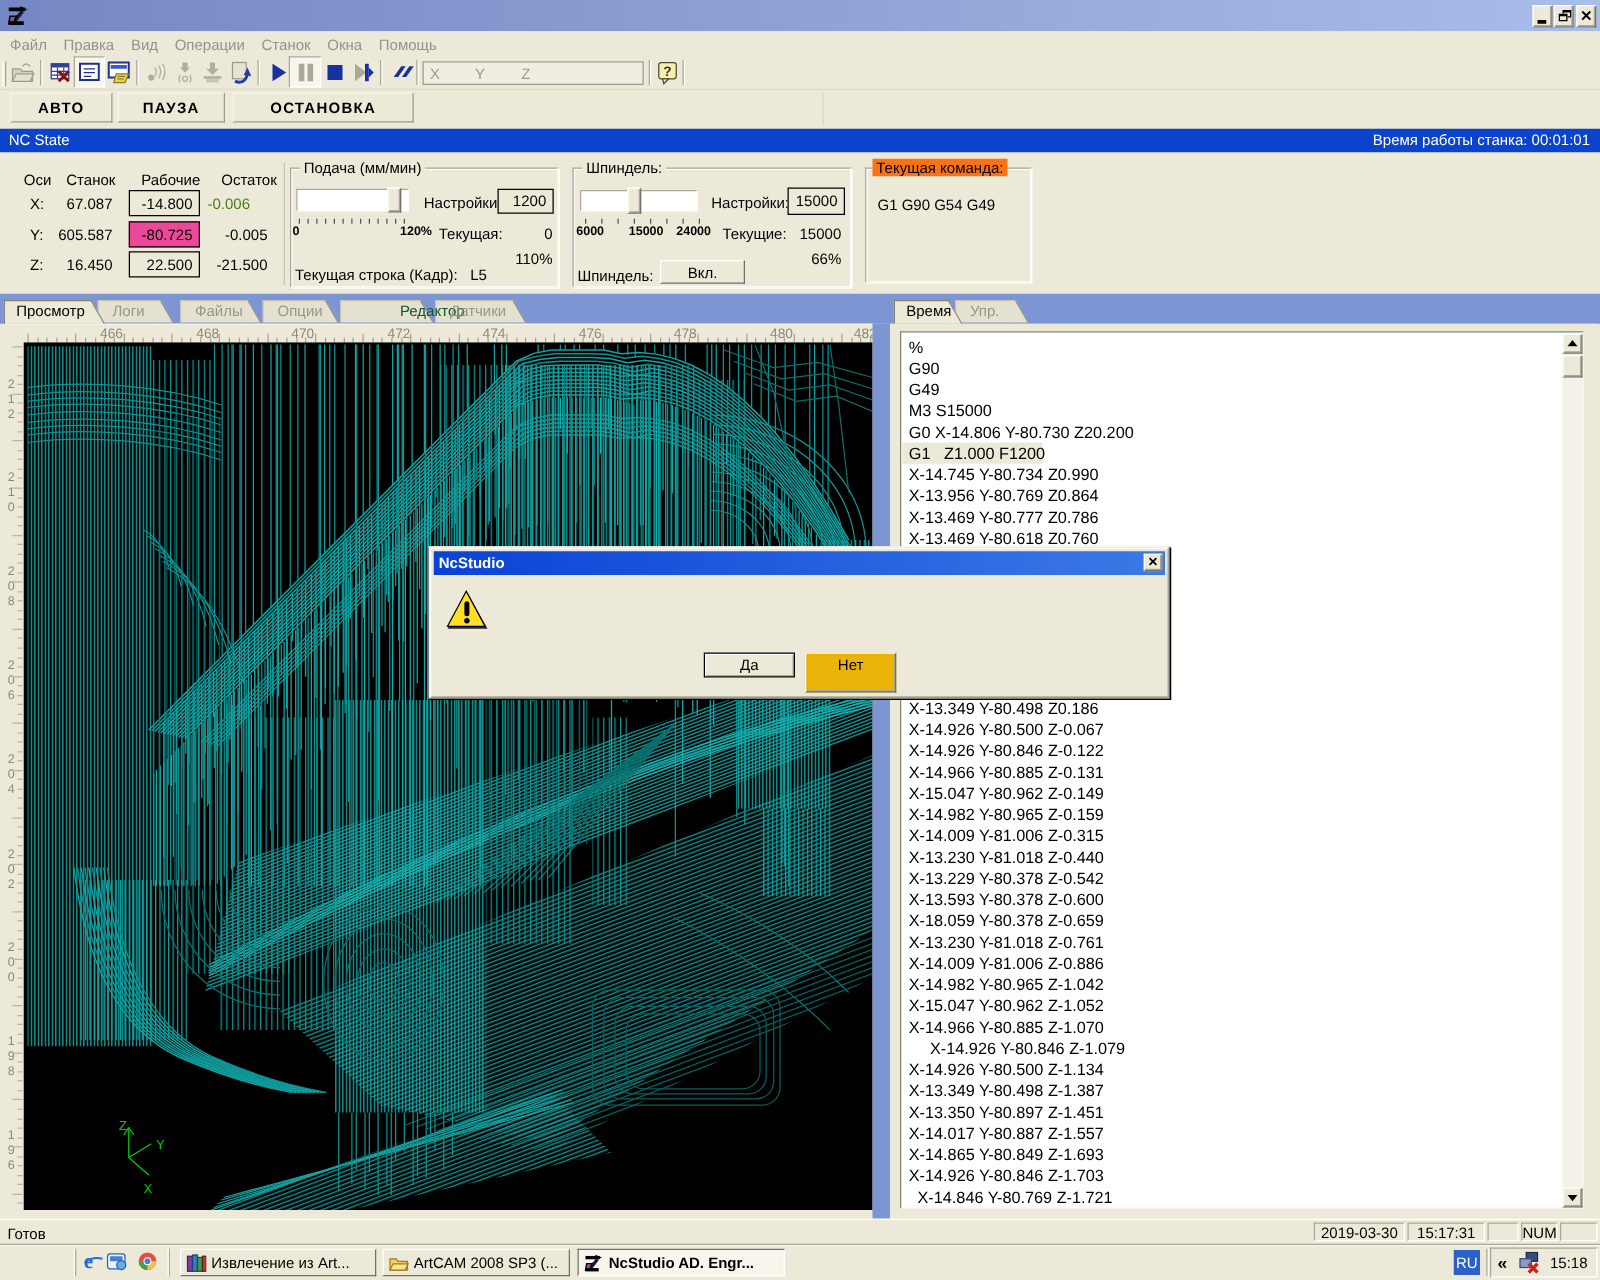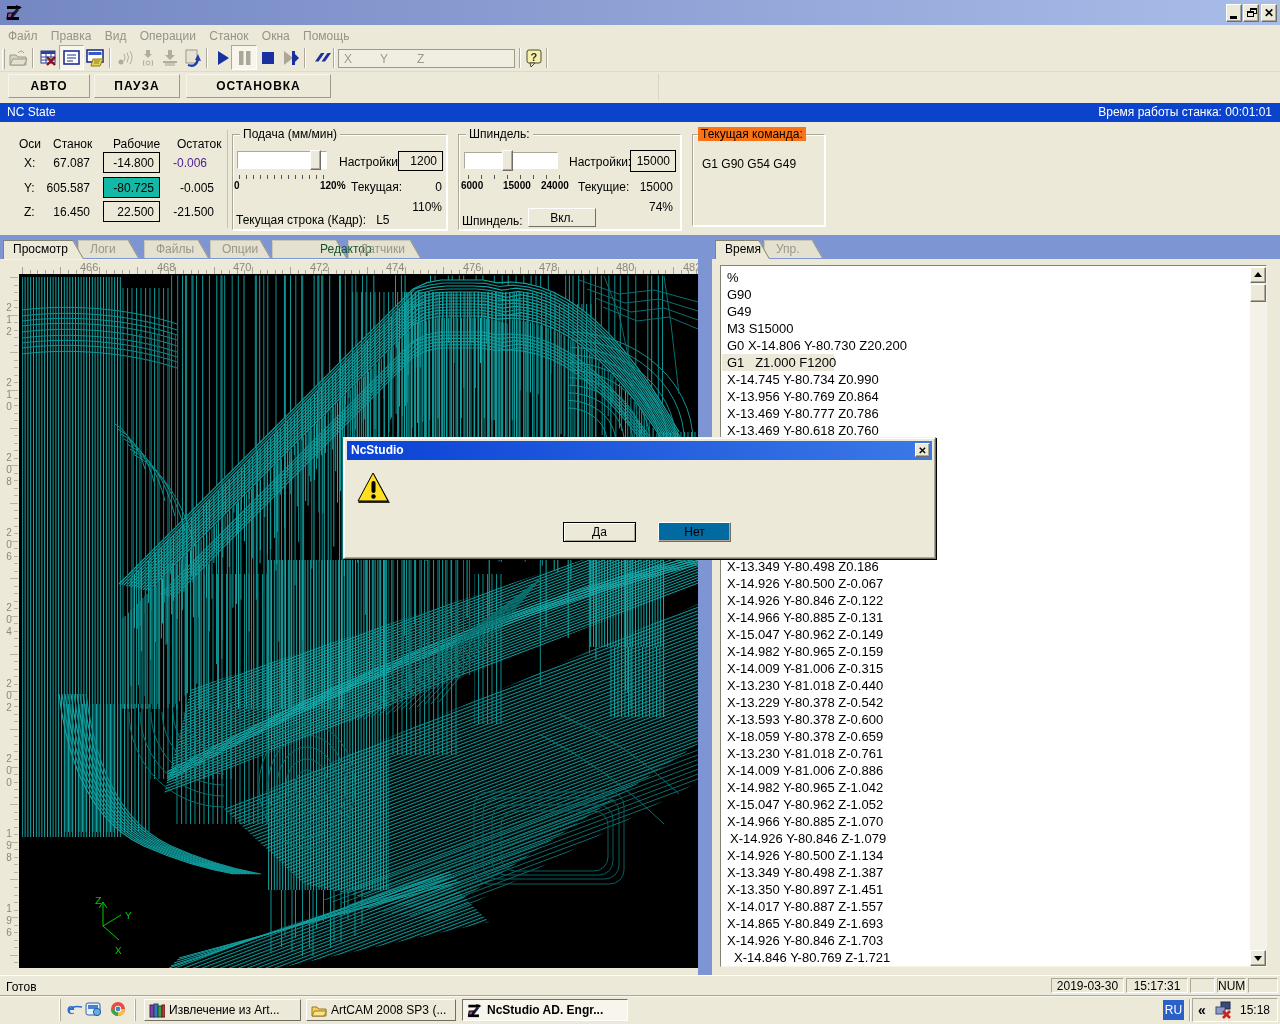--- a/index.html
+++ b/index.html
@@ -133,24 +133,24 @@
 <div class="abs" style="left:0;top:122px;width:1280px;height:113px;background:#ece9d8;"></div>
 <span class="abs" style="left:19px;top:137px;font-size:12px;color:#000;">Оси</span>
 <span class="abs" style="left:53px;top:137px;font-size:12px;color:#000;">Станок</span>
 <span class="abs" style="left:113px;top:137px;font-size:12px;color:#000;">Рабочие</span>
 <span class="abs" style="left:177px;top:137px;font-size:12px;color:#000;">Остаток</span>
 <span class="abs" style="left:24px;top:156px;font-size:12px;color:#000;">X:</span>
 <span class="abs" style="left:36px;top:156px;width:54px;text-align:right;font-size:12px;color:#000;">67.087</span>
 <div class="abs" style="left:103px;top:152px;width:57px;height:21px;border:1px solid #000;background:#ece9d8;">
     <span class="abs" style="right:5px;top:3px;font-size:12px;">-14.800</span>
   </div>
-<span class="abs" style="left:166px;top:156px;width:48px;text-align:center;font-size:12px;color:#4c1d95;">-0.006</span>
+<span class="abs" style="left:166px;top:156px;width:48px;text-align:left;font-size:12px;color:#4d7c0f;">-0.006</span>
 <span class="abs" style="left:24px;top:181px;font-size:12px;color:#000;">Y:</span>
 <span class="abs" style="left:36px;top:181px;width:54px;text-align:right;font-size:12px;color:#000;">605.587</span>
-<div class="abs" style="left:103px;top:177px;width:57px;height:21px;border:1px solid #000;background:#14b8a6;">
+<div class="abs" style="left:103px;top:177px;width:57px;height:21px;border:1px solid #000;background:#ec4899;">
     <span class="abs" style="right:5px;top:3px;font-size:12px;">-80.725</span>
   </div>
 <span class="abs" style="left:166px;top:181px;width:48px;text-align:right;font-size:12px;color:#000;">-0.005</span>
 <span class="abs" style="left:24px;top:205px;font-size:12px;color:#000;">Z:</span>
 <span class="abs" style="left:36px;top:205px;width:54px;text-align:right;font-size:12px;color:#000;">16.450</span>
 <div class="abs" style="left:103px;top:201px;width:57px;height:21px;border:1px solid #000;background:#ece9d8;">
     <span class="abs" style="right:5px;top:3px;font-size:12px;">22.500</span>
   </div>
 <span class="abs" style="left:166px;top:205px;width:48px;text-align:right;font-size:12px;color:#000;">-21.500</span>
 <div class="abs" style="left:227px;top:130px;width:1px;height:98px;background:#c6c3b2;"></div>
@@ -195,21 +195,21 @@
 <div class="abs" style="left:559px;top:175px;width:1px;height:4px;background:#555;"></div>
 <span class="abs" style="left:461px;top:180px;font-size:10px;font-weight:bold;">6000</span>
 <span class="abs" style="left:503px;top:180px;font-size:10px;font-weight:bold;">15000</span>
 <span class="abs" style="left:541px;top:180px;font-size:10px;font-weight:bold;">24000</span>
 <span class="abs" style="left:569px;top:155px;font-size:12px;color:#000;">Настройки:</span>
 <div class="abs" style="left:630px;top:150px;width:46px;height:22px;border:1px solid #000;background:#ece9d8;">
     <span class="abs" style="right:5px;top:3px;font-size:12px;">15000</span>
   </div>
 <span class="abs" style="left:578px;top:180px;font-size:12px;color:#000;">Текущие:</span>
 <span class="abs" style="left:633px;top:180px;width:40px;text-align:right;font-size:12px;color:#000;">15000</span>
-<span class="abs" style="left:633px;top:200px;width:40px;text-align:right;font-size:12px;color:#000;">74%</span>
+<span class="abs" style="left:633px;top:200px;width:40px;text-align:right;font-size:12px;color:#000;">66%</span>
 <span class="abs" style="left:462px;top:214px;font-size:12px;color:#000;">Шпиндель:</span>
 <div class="abs" style="left:528px;top:208px;width:68px;height:19px;background:#ece9d8;border:1px solid;border-color:#fff #716f64 #716f64 #fff;text-align:center;line-height:18px;font-size:12px;">Вкл.</div>
 <div class="abs grp" style="left:692px;top:134px;width:133px;height:92px;"></div>
 <span class="abs" style="left:698px;top:127px;background:#f97316;padding:0 3px;font-size:12px;">Текущая команда:</span>
 <span class="abs" style="left:702px;top:157px;font-size:12px;color:#000;">G1 G90 G54 G49</span>
 <div class="abs" style="left:0;top:235px;width:1280px;height:24px;background:#7e95d4;"></div>
 <div class="abs" style="left:3px;top:240px;width:68px;height:19px;background:#ece9d8;border:1px solid #848270;border-bottom:none;border-right:none;z-index:3;"></div>
 <div class="abs" style="left:70px;top:240px;width:14px;height:19px;background:#ece9d8;border-top:1px solid #848270;border-right:1px solid #848270;transform:skewX(30deg);transform-origin:0 100%;z-index:3;"></div>
 <span class="abs" style="left:13px;top:242px;font-size:12px;color:#000;z-index:4;">Просмотр</span>
 <div class="abs" style="left:78px;top:240px;width:48px;height:18px;background:#e4e1d0;border:1px solid #9a97885e;border-bottom:none;z-index:1;"></div>
@@ -1006,21 +1006,21 @@
 <div class="abs" style="left:722px;top:660px;height:17px;font-size:13px;color:#000;white-space:pre;padding-left:5px;line-height:17px;">X-14.009 Y-81.006 Z-0.315</div>
 <div class="abs" style="left:722px;top:677px;height:17px;font-size:13px;color:#000;white-space:pre;padding-left:5px;line-height:17px;">X-13.230 Y-81.018 Z-0.440</div>
 <div class="abs" style="left:722px;top:694px;height:17px;font-size:13px;color:#000;white-space:pre;padding-left:5px;line-height:17px;">X-13.229 Y-80.378 Z-0.542</div>
 <div class="abs" style="left:722px;top:711px;height:17px;font-size:13px;color:#000;white-space:pre;padding-left:5px;line-height:17px;">X-13.593 Y-80.378 Z-0.600</div>
 <div class="abs" style="left:722px;top:728px;height:17px;font-size:13px;color:#000;white-space:pre;padding-left:5px;line-height:17px;">X-18.059 Y-80.378 Z-0.659</div>
 <div class="abs" style="left:722px;top:745px;height:17px;font-size:13px;color:#000;white-space:pre;padding-left:5px;line-height:17px;">X-13.230 Y-81.018 Z-0.761</div>
 <div class="abs" style="left:722px;top:762px;height:17px;font-size:13px;color:#000;white-space:pre;padding-left:5px;line-height:17px;">X-14.009 Y-81.006 Z-0.886</div>
 <div class="abs" style="left:722px;top:779px;height:17px;font-size:13px;color:#000;white-space:pre;padding-left:5px;line-height:17px;">X-14.982 Y-80.965 Z-1.042</div>
 <div class="abs" style="left:722px;top:796px;height:17px;font-size:13px;color:#000;white-space:pre;padding-left:5px;line-height:17px;">X-15.047 Y-80.962 Z-1.052</div>
 <div class="abs" style="left:722px;top:813px;height:17px;font-size:13px;color:#000;white-space:pre;padding-left:5px;line-height:17px;">X-14.966 Y-80.885 Z-1.070</div>
-<div class="abs" style="left:722px;top:830px;height:17px;font-size:13px;color:#000;white-space:pre;padding-left:8px;line-height:17px;">X-14.926 Y-80.846 Z-1.079</div>
+<div class="abs" style="left:722px;top:830px;height:17px;font-size:13px;color:#000;white-space:pre;padding-left:22px;line-height:17px;">X-14.926 Y-80.846 Z-1.079</div>
 <div class="abs" style="left:722px;top:847px;height:17px;font-size:13px;color:#000;white-space:pre;padding-left:5px;line-height:17px;">X-14.926 Y-80.500 Z-1.134</div>
 <div class="abs" style="left:722px;top:864px;height:17px;font-size:13px;color:#000;white-space:pre;padding-left:5px;line-height:17px;">X-13.349 Y-80.498 Z-1.387</div>
 <div class="abs" style="left:722px;top:881px;height:17px;font-size:13px;color:#000;white-space:pre;padding-left:5px;line-height:17px;">X-13.350 Y-80.897 Z-1.451</div>
 <div class="abs" style="left:722px;top:898px;height:17px;font-size:13px;color:#000;white-space:pre;padding-left:5px;line-height:17px;">X-14.017 Y-80.887 Z-1.557</div>
 <div class="abs" style="left:722px;top:915px;height:17px;font-size:13px;color:#000;white-space:pre;padding-left:5px;line-height:17px;">X-14.865 Y-80.849 Z-1.693</div>
 <div class="abs" style="left:722px;top:932px;height:17px;font-size:13px;color:#000;white-space:pre;padding-left:5px;line-height:17px;">X-14.926 Y-80.846 Z-1.703</div>
 <div class="abs" style="left:729px;top:949px;height:17px;font-size:13px;color:#000;white-space:pre;padding-left:5px;line-height:17px;">X-14.846 Y-80.769 Z-1.721</div>
 <div class="abs" style="left:1250px;top:267px;width:16px;height:699px;background:#f4f2e8;"></div>
 <div class="abs btn3d" style="left:1250px;top:267px;width:16px;height:16px;"><svg width="14" height="14">
       <polygon points="7,4 11,9 3,9" fill="#000"></polygon>
@@ -1106,13 +1106,13 @@
 <span style="position:absolute;left:4px;top:2px;color:#fff;font-weight:bold;font-size:12px;">NcStudio</span>
 <div class="abs btn3d" style="right:2px;top:2px;width:15px;height:14px;text-align:center;line-height:13px;font-size:10px;font-weight:bold;color:#000;">✕</div>
 </div>
 <svg class="abs" style="left:13px;top:34px" width="34" height="34" viewBox="0 0 34 34">
 <polygon points="17,2 33,31 1,31" fill="#2a2a2a"></polygon>
 <polygon points="16,1 31,29 1,29" fill="#ffdf20" stroke="#000" stroke-width="1"></polygon>
 <rect x="14.5" y="9" width="4" height="12" rx="2" fill="#000"></rect>
       <circle cx="16.5" cy="24.5" r="2.2" fill="#000"></circle>
 </svg>
 <div class="abs" style="left:219px;top:84px;width:73px;height:20px;background:#ece9d8;border:1px solid #000;box-shadow:inset 1px 1px 0 #fff,inset -1px -1px 0 #aca899;text-align:center;line-height:18px;font-size:12px;">Да</div>
-<div class="abs" style="left:314px;top:84px;width:73px;height:20px;background:#0369a1;border:1px solid;border-color:#fff #716f64 #716f64 #fff;box-shadow:inset -1px -1px 0 #aca899;text-align:center;line-height:18px;font-size:12px;">Нет</div>
+<div class="abs" style="left:300px;top:84px;width:73px;height:32px;background:#eab308;border:1px solid;border-color:#fff #716f64 #716f64 #fff;box-shadow:inset -1px -1px 0 #aca899;text-align:center;line-height:18px;font-size:12px;">Нет</div>
 </div>
 </body></html>

